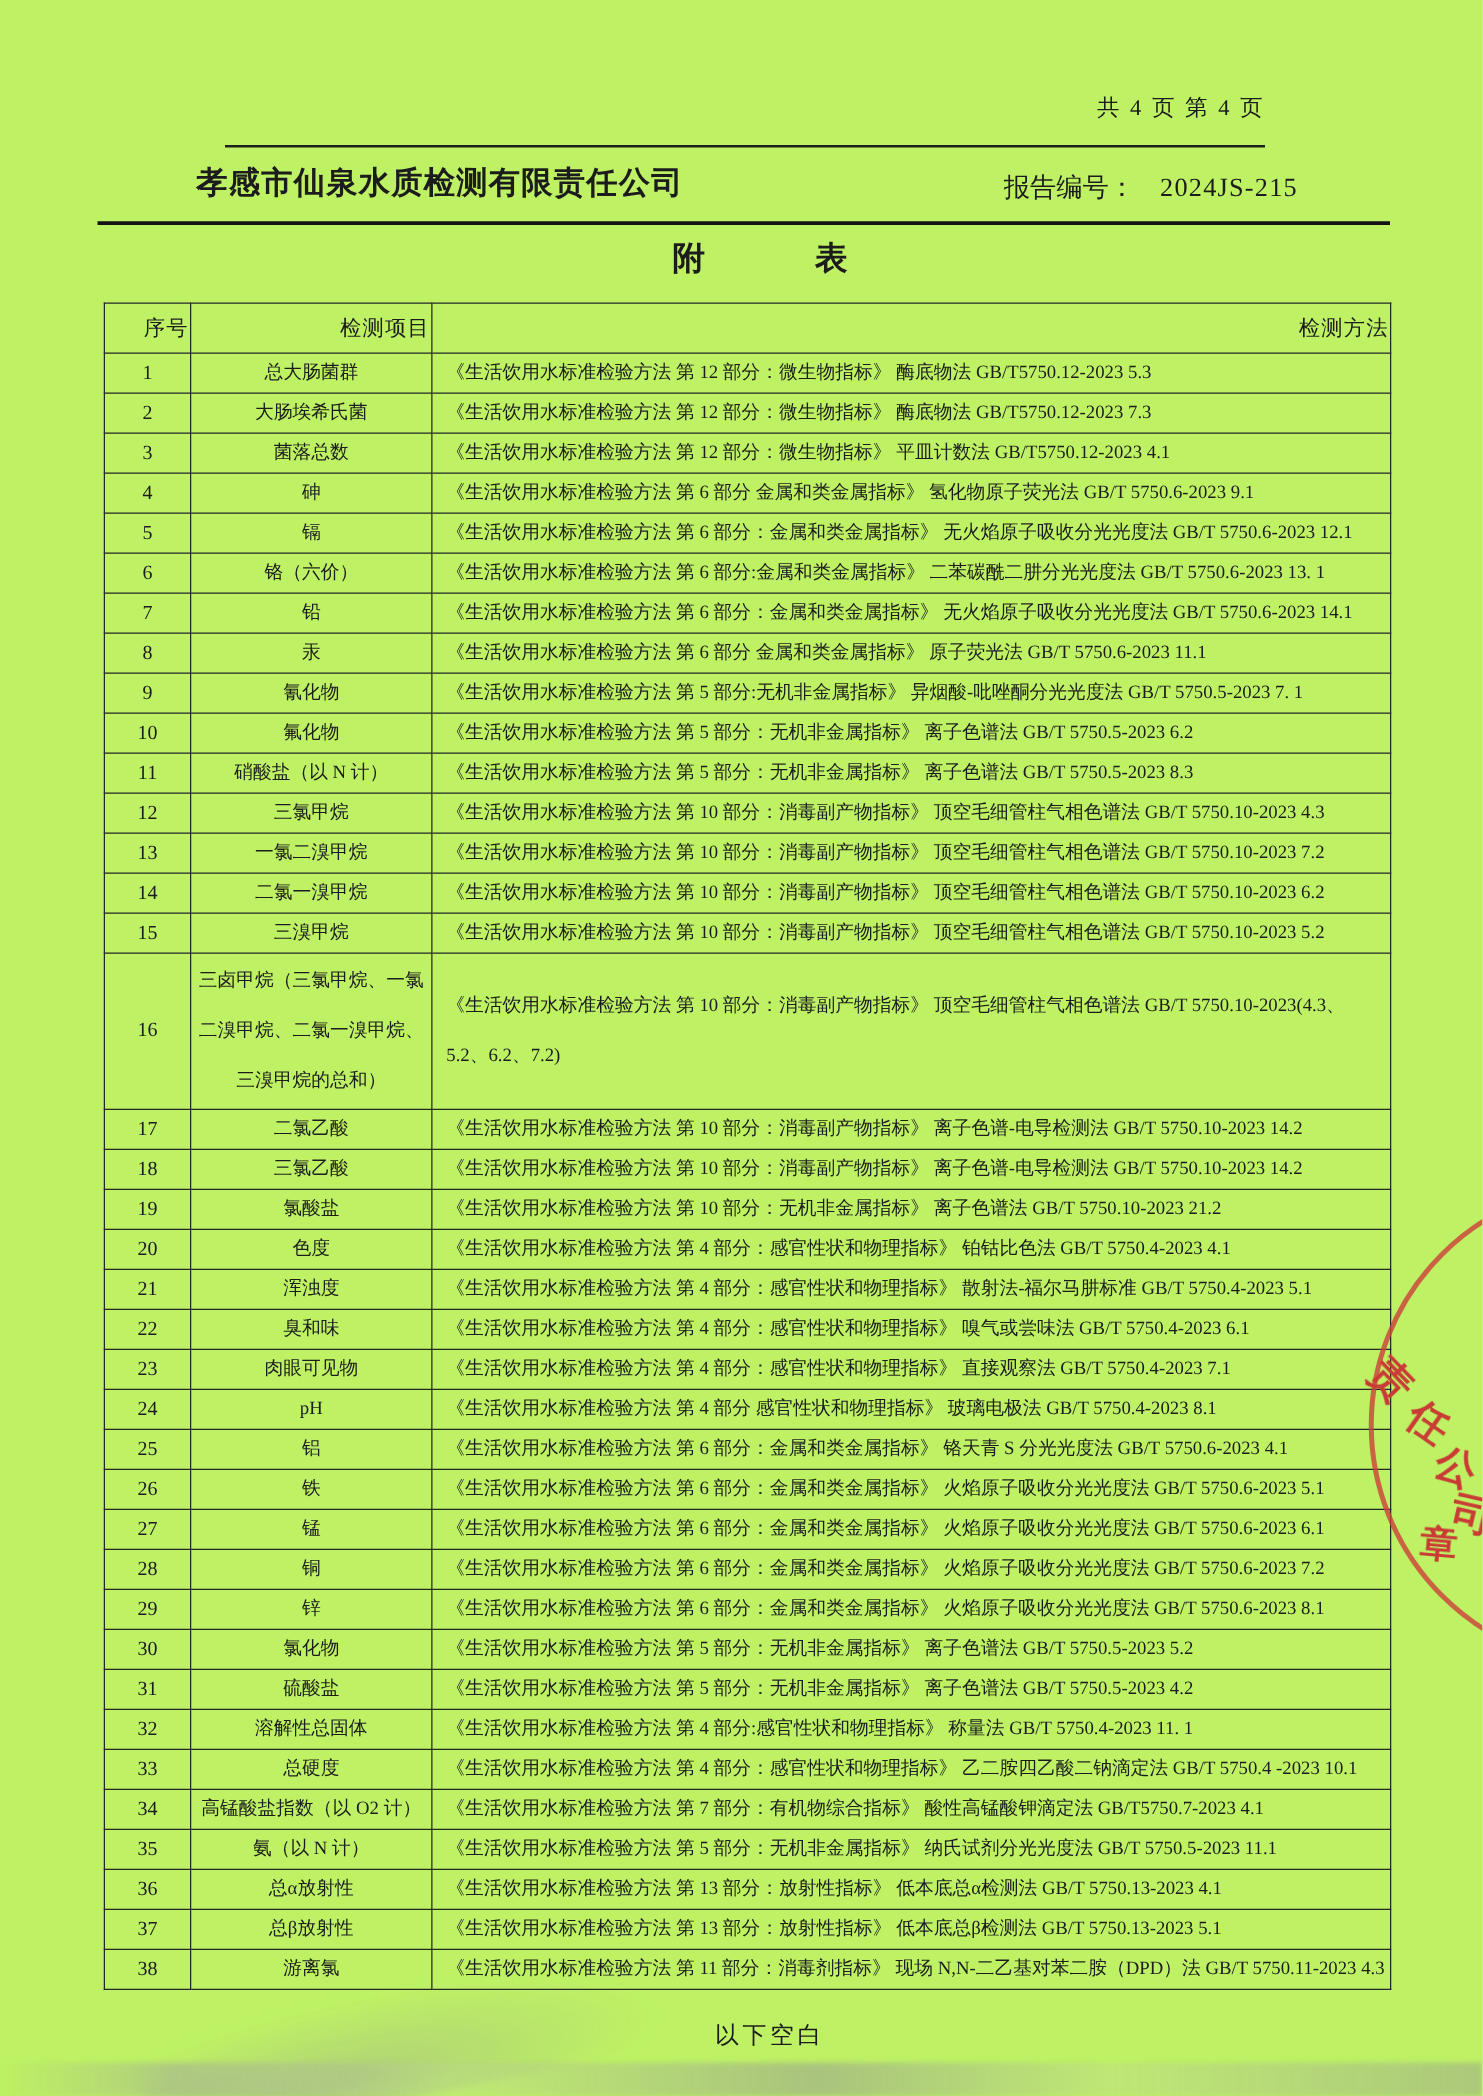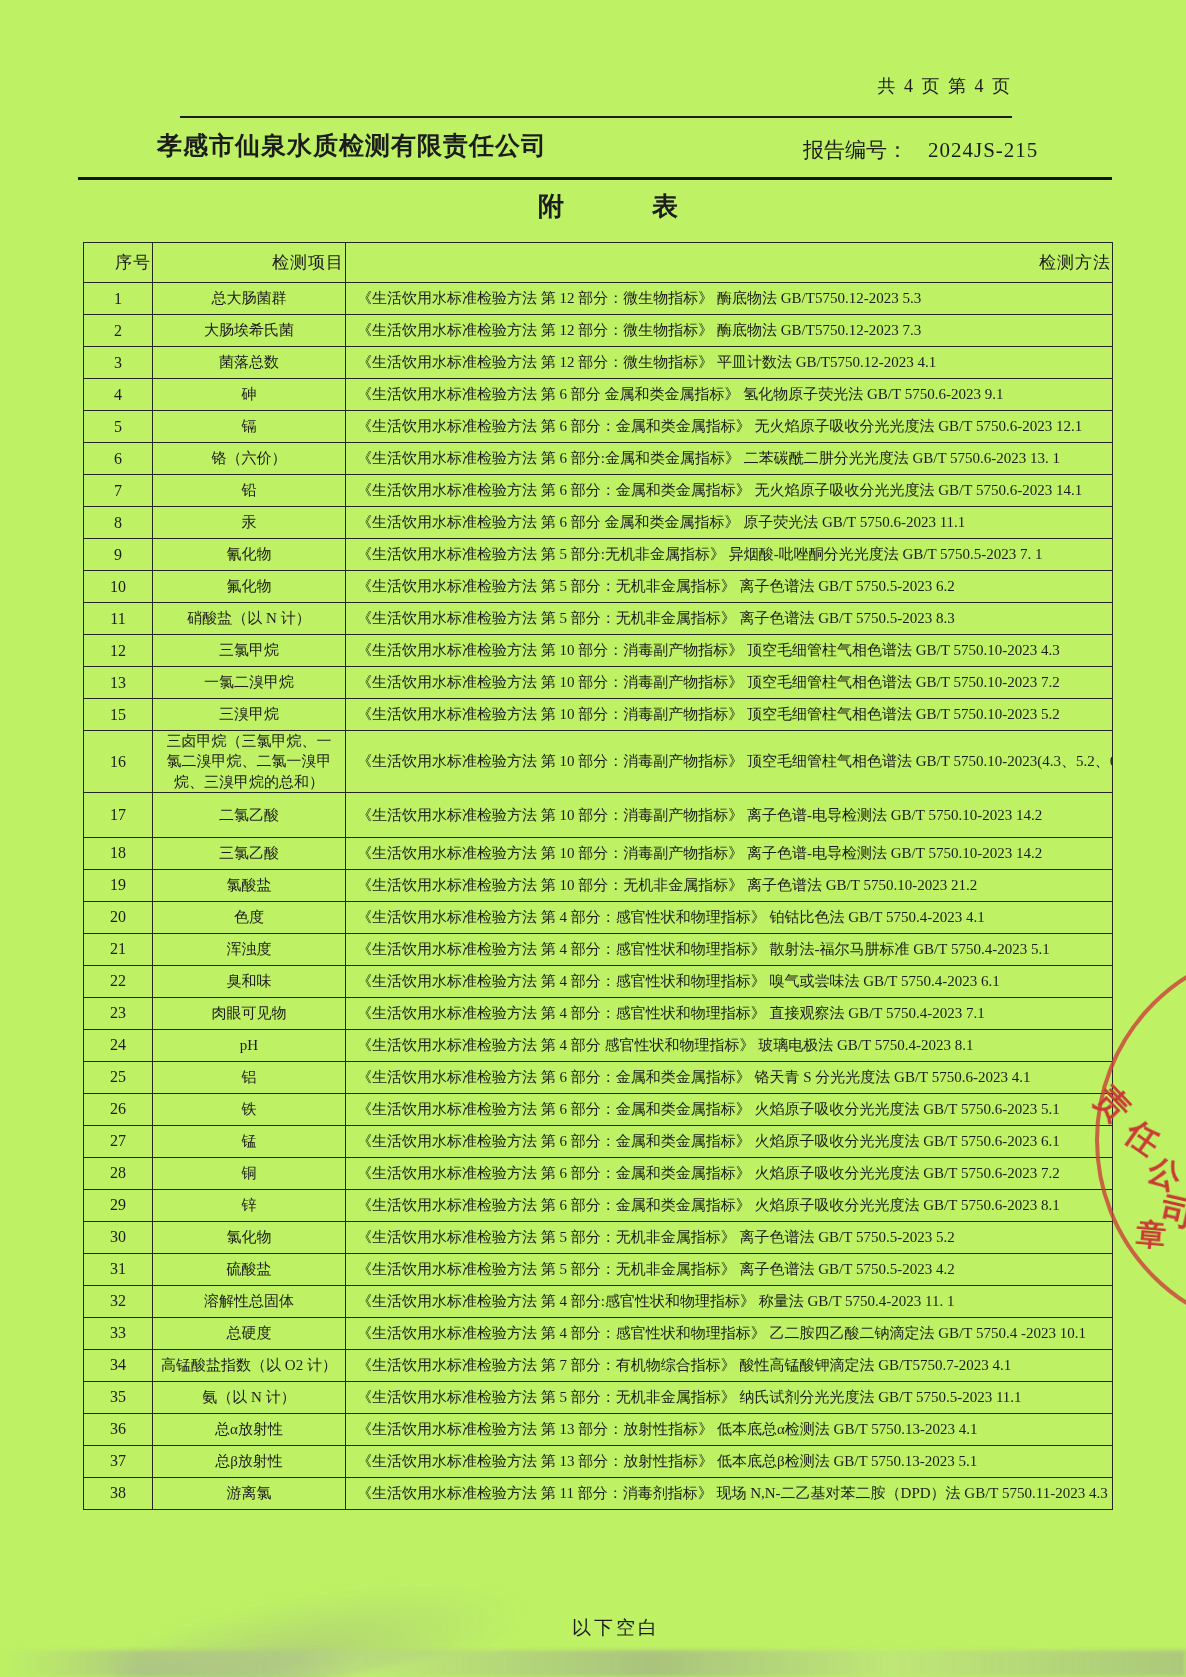--- a/index.html
+++ b/index.html
@@ -158,20 +158,25 @@
     <td class="c-item">三氯甲烷</td>
     <td class="c-method">《生活饮用水标准检验方法 第 10 部分：消毒副产物指标》 顶空毛细管柱气相色谱法 GB/T 5750.10-2023 4.3</td>
   </tr>
 
   <tr>
     <td class="c-no">13</td>
     <td class="c-item">一氯二溴甲烷</td>
     <td class="c-method">《生活饮用水标准检验方法 第 10 部分：消毒副产物指标》 顶空毛细管柱气相色谱法 GB/T 5750.10-2023 7.2</td>
   </tr>
 
+  <tr>
+    <td class="c-no">14</td>
+    <td class="c-item">二氯一溴甲烷</td>
+    <td class="c-method">《生活饮用水标准检验方法 第 10 部分：消毒副产物指标》 顶空毛细管柱气相色谱法 GB/T 5750.10-2023 6.2</td>
+  </tr>
 
   <tr>
     <td class="c-no">15</td>
     <td class="c-item">三溴甲烷</td>
     <td class="c-method">《生活饮用水标准检验方法 第 10 部分：消毒副产物指标》 顶空毛细管柱气相色谱法 GB/T 5750.10-2023 5.2</td>
   </tr>
 
   <tr>
     <td class="c-no">16</td>
     <td class="c-item">三卤甲烷（三氯甲烷、一氯二溴甲烷、二氯一溴甲烷、三溴甲烷的总和）</td>

